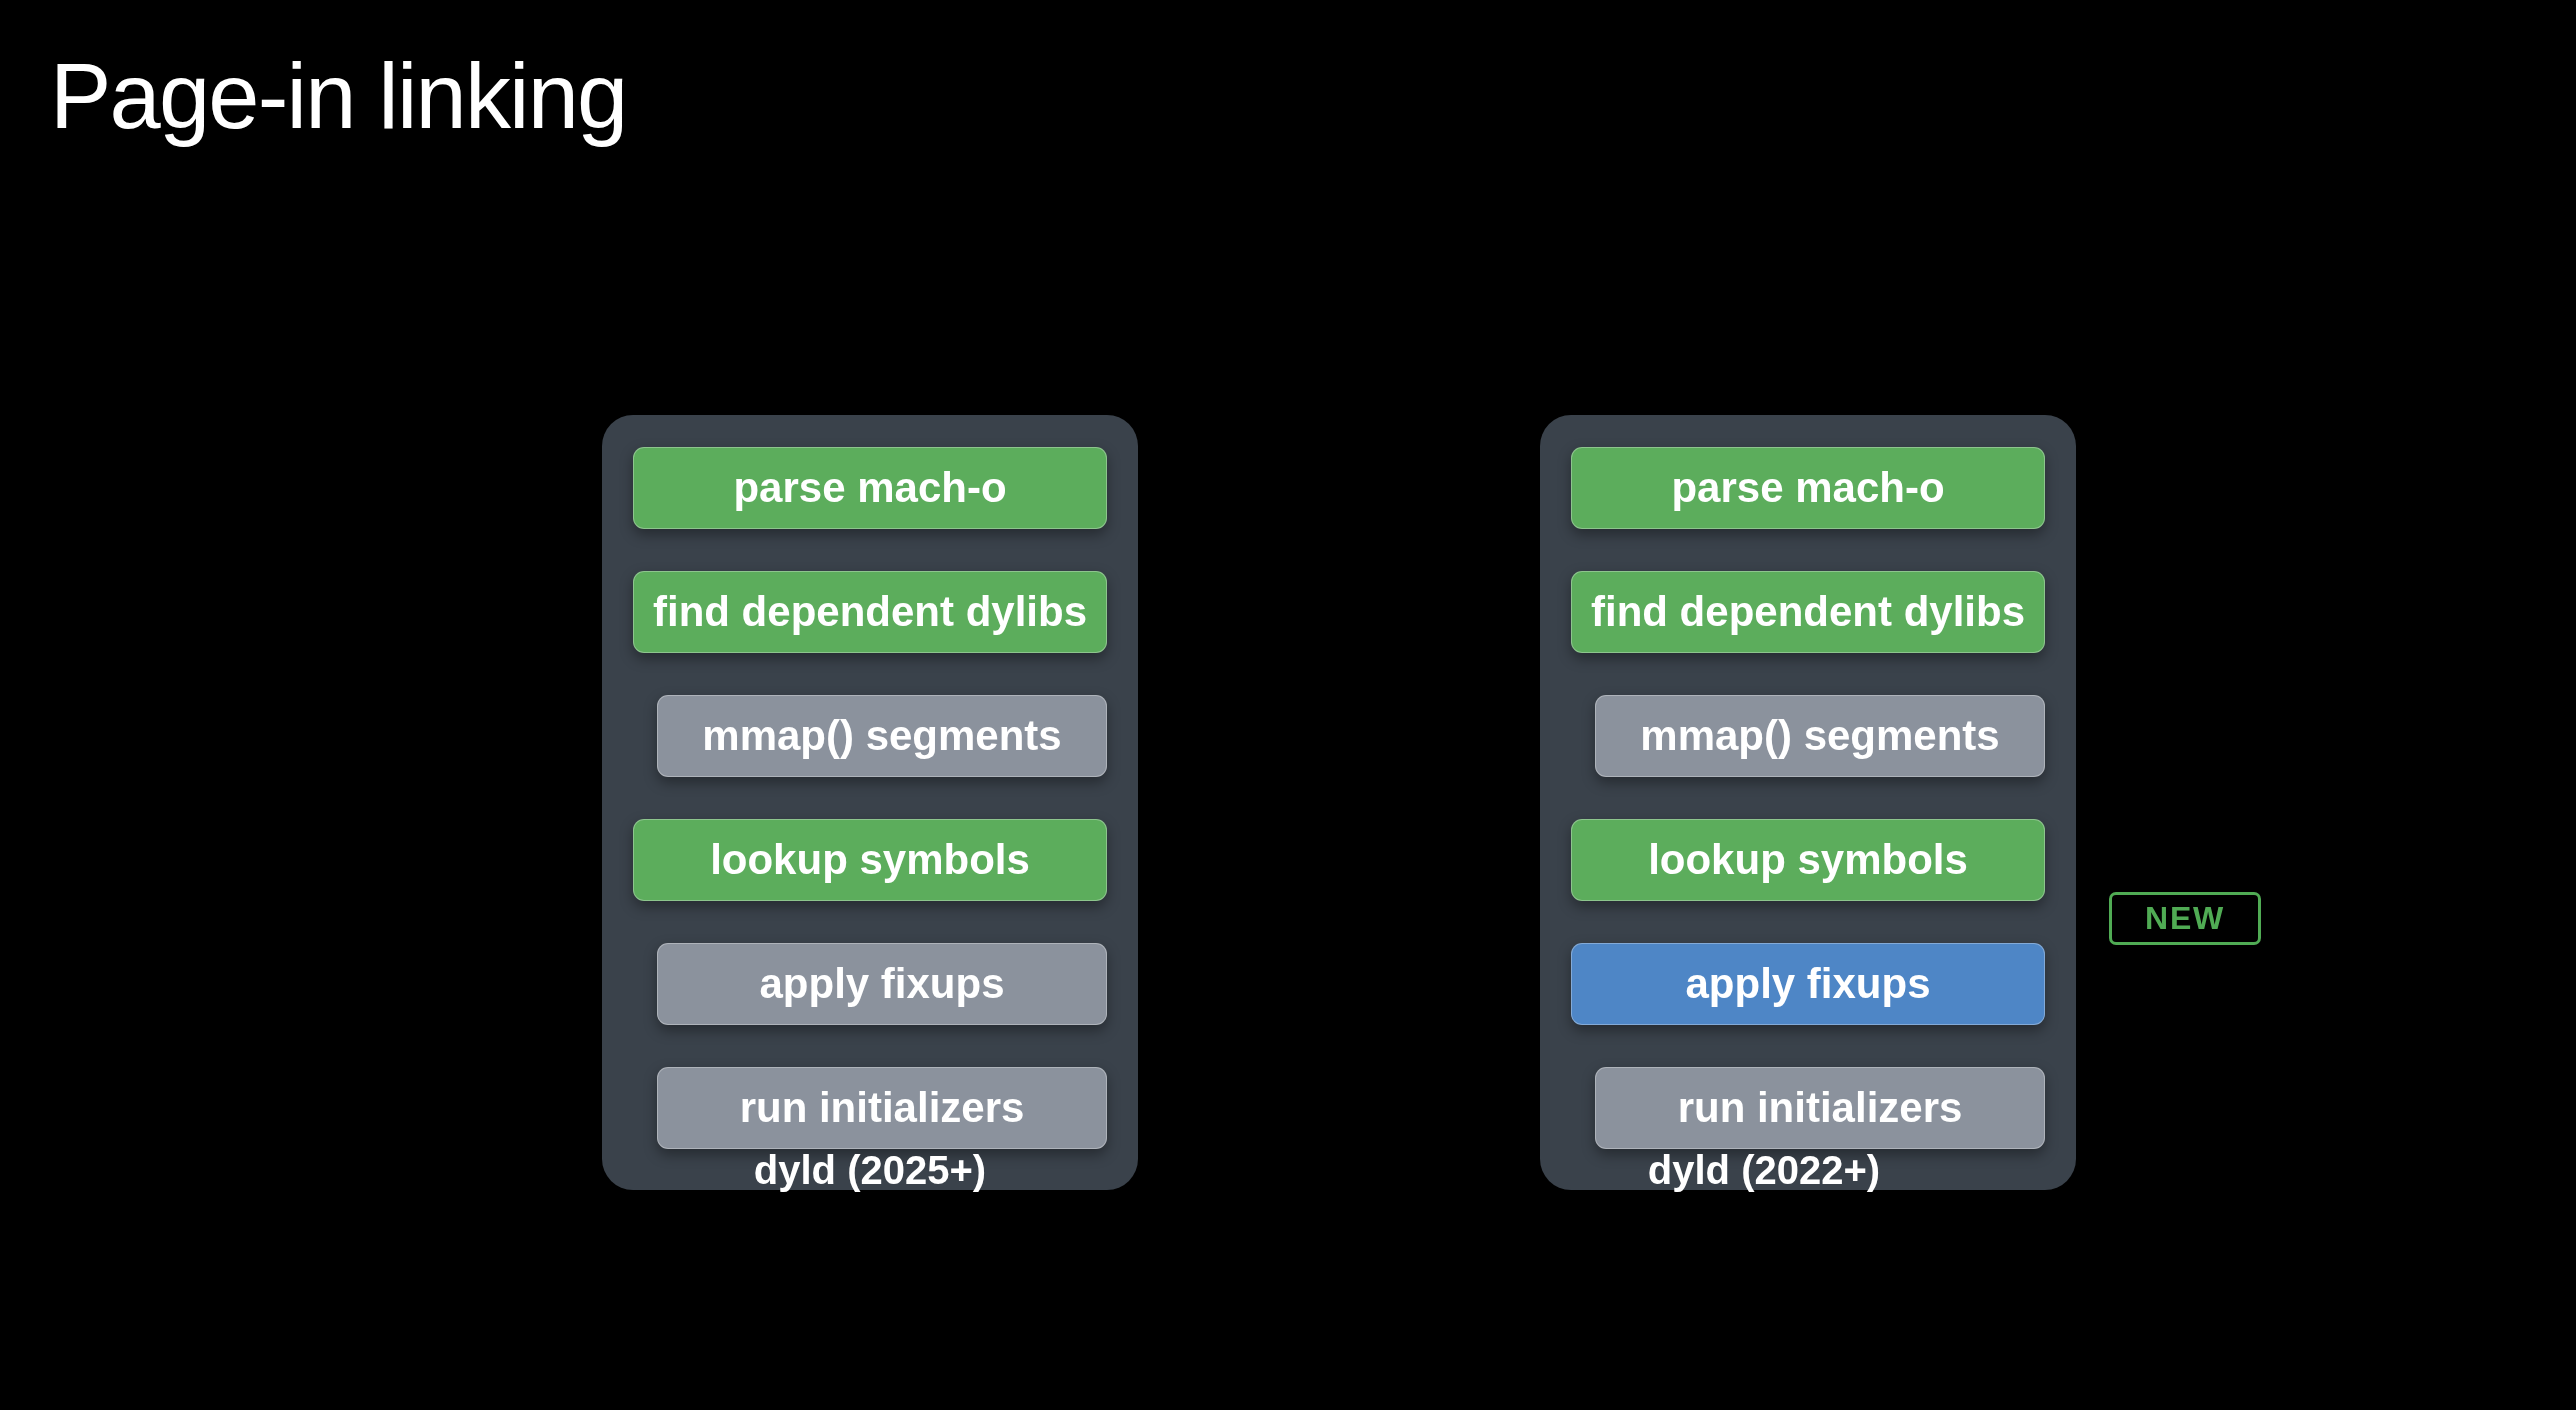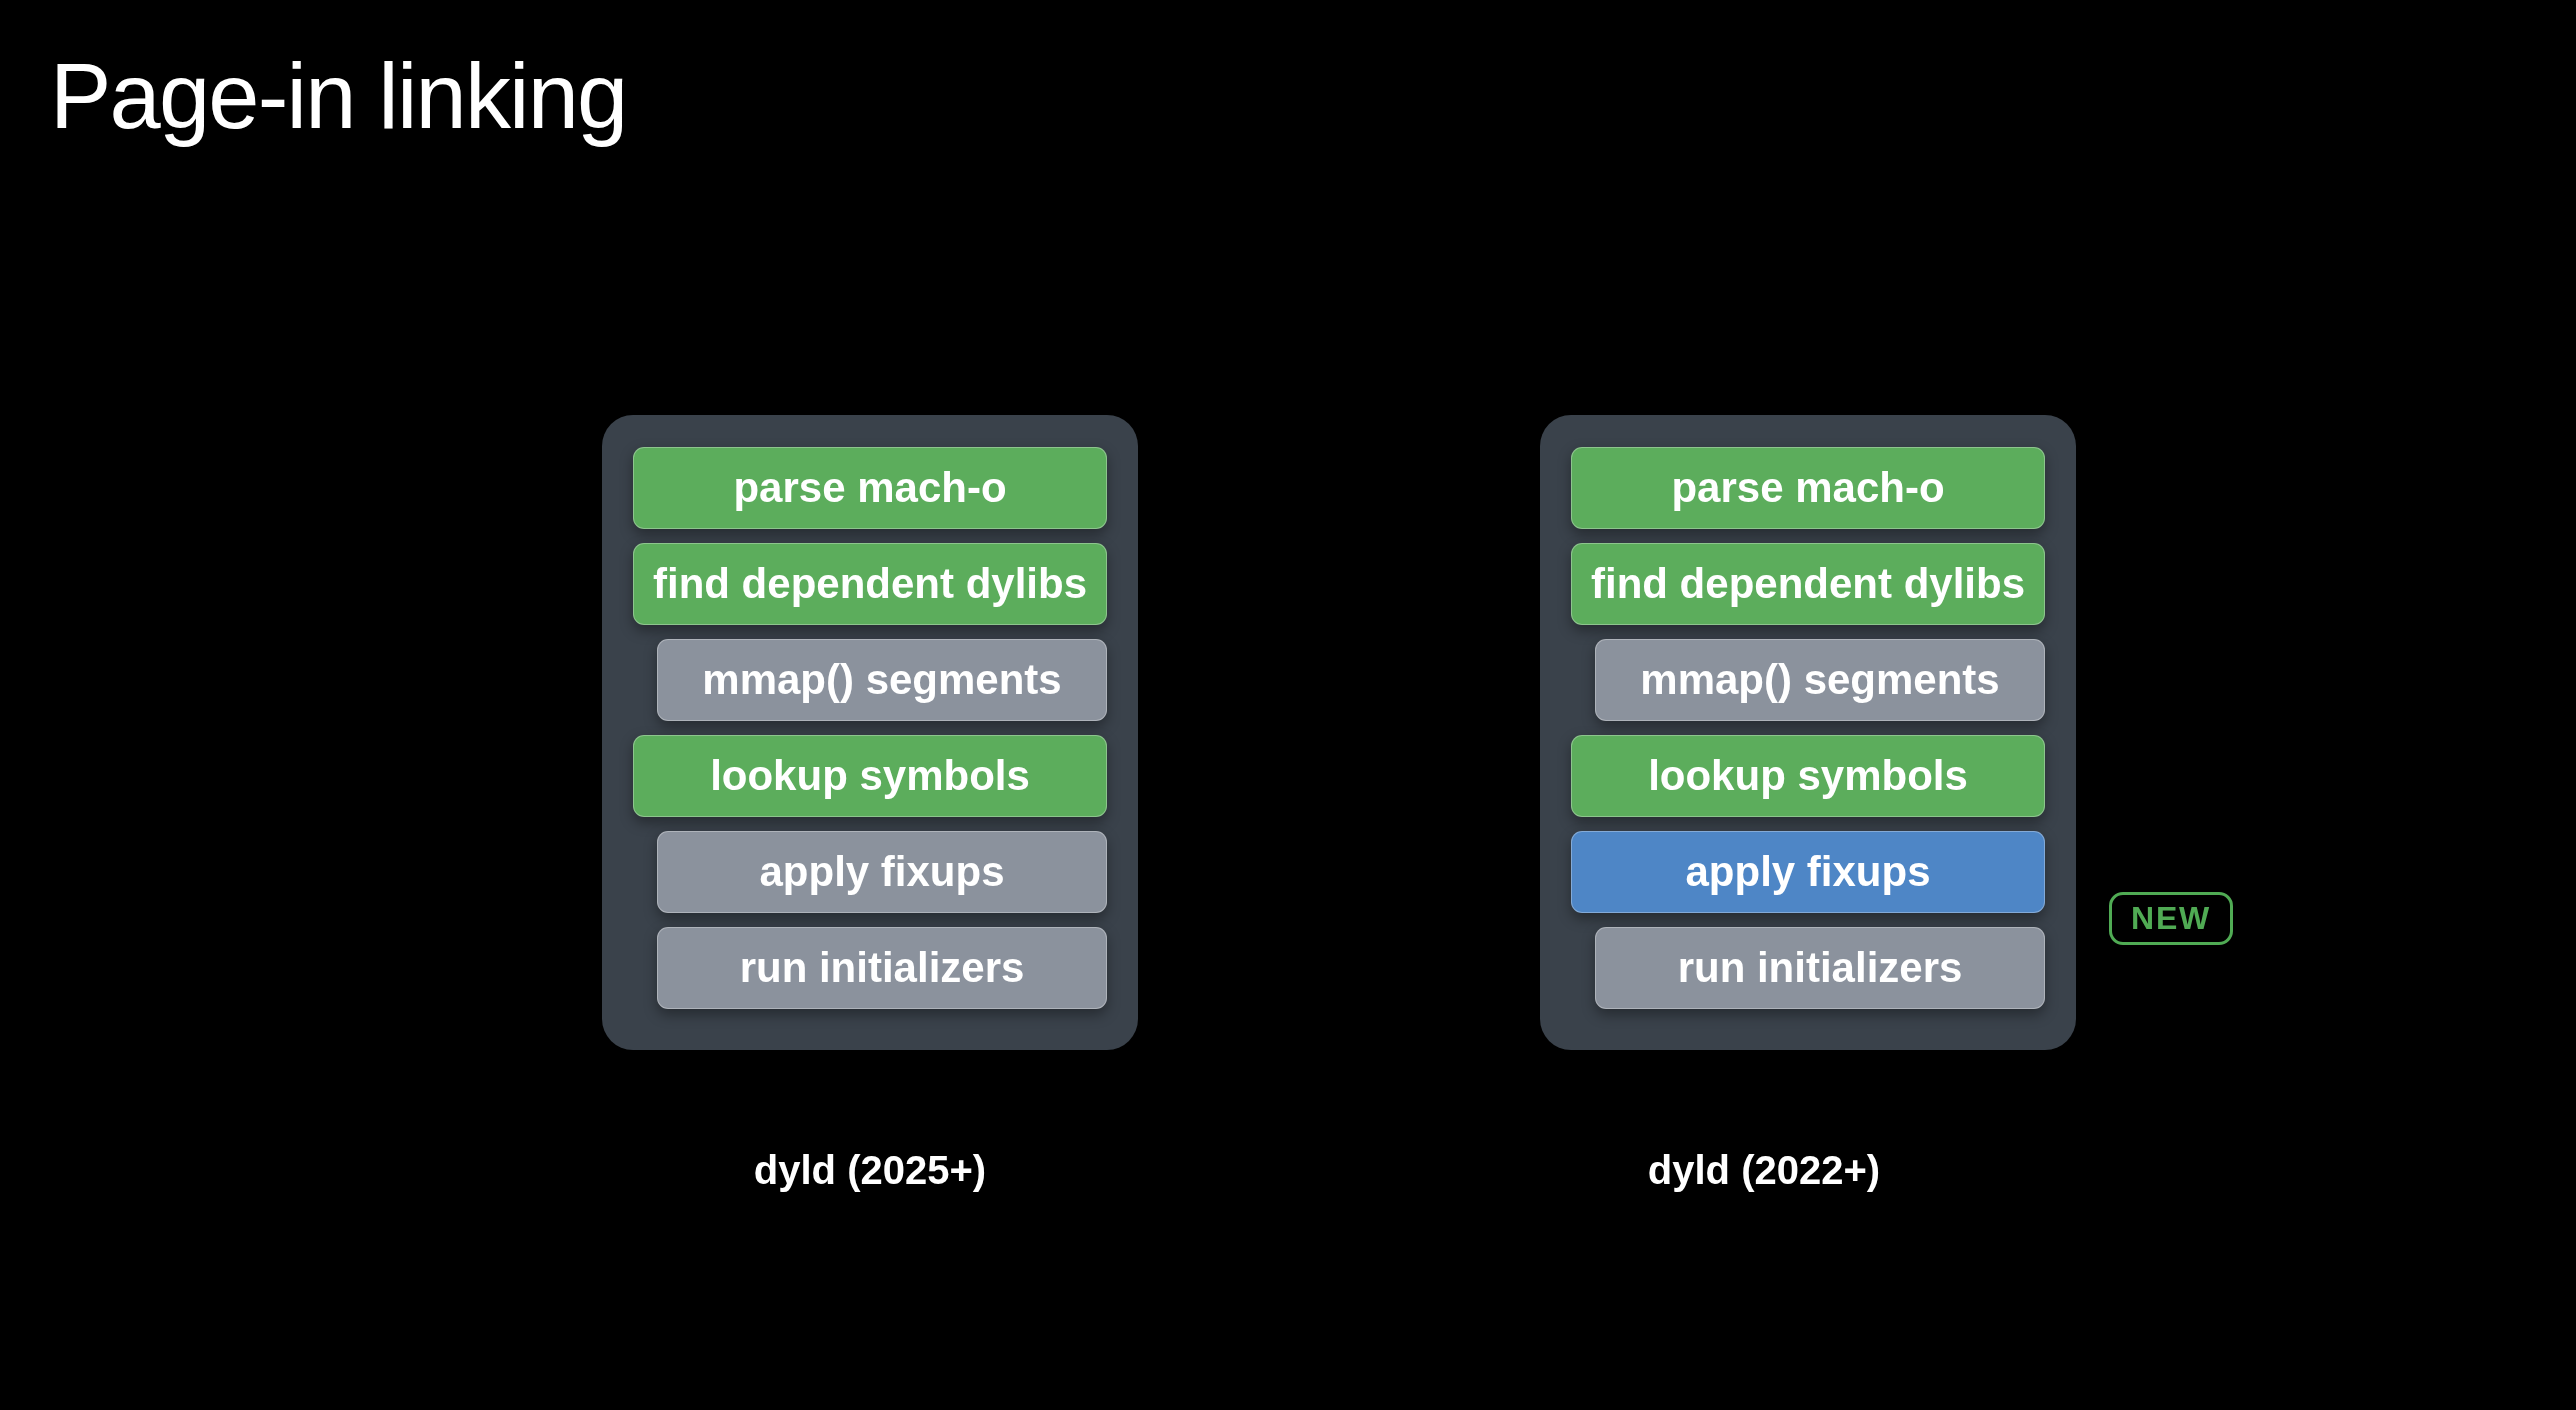--- a/index.html
+++ b/index.html
@@ -30,21 +30,21 @@
   .panel {
     position: absolute;
     top: 415px;
     width: 536px;
     box-sizing: border-box;
     padding: 32px 31px 41px;
     border-radius: 31px;
     background: var(--c-panel, #3A424B);
     display: flex;
     flex-direction: column;
-    gap: 14px;
+    gap: 42px;
     box-shadow: 0 16.5px 40px rgba(0,0,0,0.55);
   }
   .panel-left  { left: 602px; }
   .panel-right { left: 1540px; }
   .step {
     height: 82px;
     box-sizing: border-box;
     border-radius: 11px;
     border: 1.8px solid rgba(255,255,255,0.30);
     display: flex;
@@ -67,25 +67,25 @@
     font-size: 40px;
     font-weight: 700;
     color: var(--c-text, #fff);
   }
   .caption-left  { left: 602px; }
   .caption-right { left: 1496px; }
   .new-badge {
     position: absolute;
     left: 2109px;
     top: 892px;
-    width: 124px;
+    width: 152px;
     height: 53px;
     box-sizing: border-box;
     border: 3.7px solid var(--c-badge_green, #50AB54);
-    border-radius: 14px;
+    border-radius: 7px;
     color: var(--c-badge_green, #50AB54);
     display: flex;
     align-items: center;
     justify-content: center;
     font-size: 32px;
     font-weight: 700;
     letter-spacing: 1.8px;
   }
 </style>
 </head>

